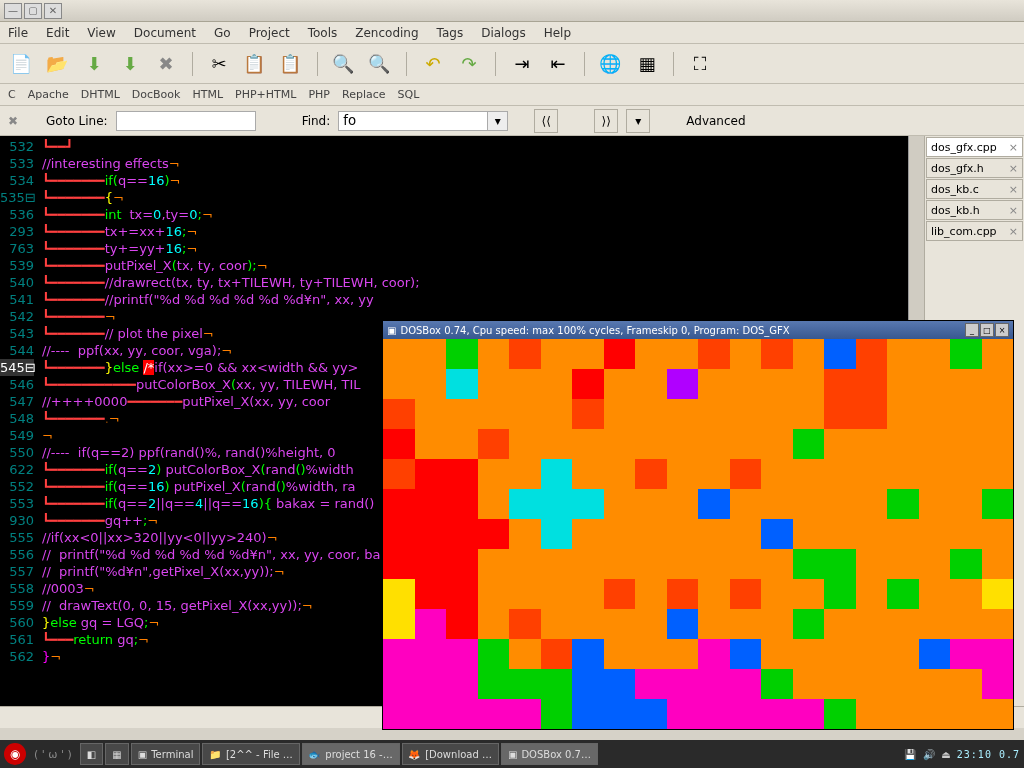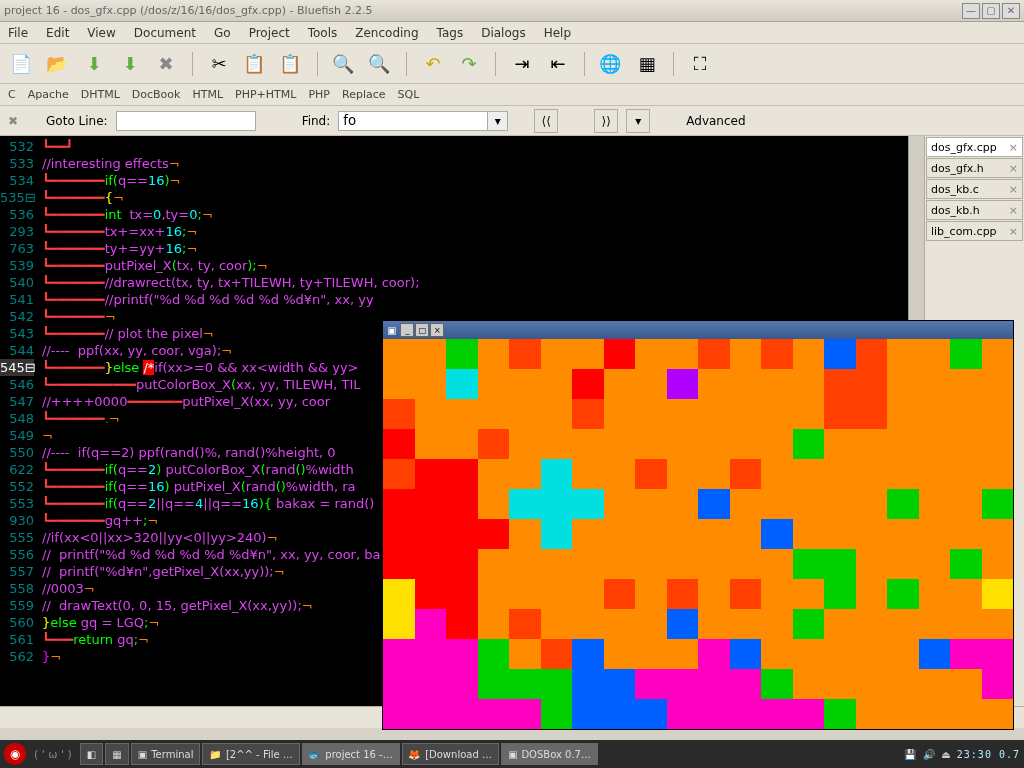--- a/index.html
+++ b/index.html
@@ -45,21 +45,20 @@
 .task.active { background:#686868; }
 .start { width:22px; height:22px; background:#c00; border-radius:50%; display:flex; align-items:center; justify-content:center; color:#fff; cursor:pointer; }
 .face { color:#888; font-size:11px; padding:0 6px; }
 .tray { margin-left:auto; display:flex; align-items:center; gap:6px; color:#ccc; font-size:10px; }
 .clock { font-family:monospace; letter-spacing:1px; color:#aef; }
 </style>
 </head>
 <body>
 
 <div class="titlebar">
-  <span class="titlebar-text">project 16 - dos_gfx.cpp (/dos/z/16/16/dos_gfx.cpp) - Bluefish 2.2.5</span>
   <div class="win-controls">
     <div class="win-btn">—</div>
     <div class="win-btn">▢</div>
     <div class="win-btn">✕</div>
   </div>
 </div>
 
 <div class="menubar">
   <span>File</span>
   <span>Edit</span>
@@ -222,20 +221,21 @@
         <span class="x">×</span>
       </div>
     </div>
 </div>
 
 <div class="status"></div>
 
 <div class="dosbox">
   <div class="db-title">
     <span style="margin-right:4px">▣</span>
+    <span class="db-title-text">DOSBox 0.74, Cpu speed: max 100% cycles, Frameskip  0, Program:   DOS_GFX</span>
     <div class="db-controls">
       <div class="db-btn">_</div>
       <div class="db-btn">□</div>
       <div class="db-btn">×</div>
     </div>
   </div>
   <div class="db-canvas" id="dbcanvas">
       <div class="px" style="background: rgb(255, 140, 0);"></div>
       <div class="px" style="background: rgb(255, 140, 0);"></div>
       <div class="px" style="background: rgb(0, 208, 0);"></div>
@@ -506,15 +506,15 @@
   <div class="task">▦</div>
   <div class="task">▣ <span>Terminal</span></div>
   <div class="task">📁 <span>[2^^ - File …</span></div>
   <div class="task active">🐟 <span>project 16 -…</span></div>
   <div class="task">🦊 <span>[Download …</span></div>
   <div class="task active">▣ <span>DOSBox 0.7…</span></div>
   <div class="tray">
     <span>💾</span>
     <span>🔊</span>
     <span>⏏</span>
-    <span class="clock">23:30  0.7</span>
+    <span class="clock">23:10  0.7</span>
   </div>
 </div>
 
 </body></html>

